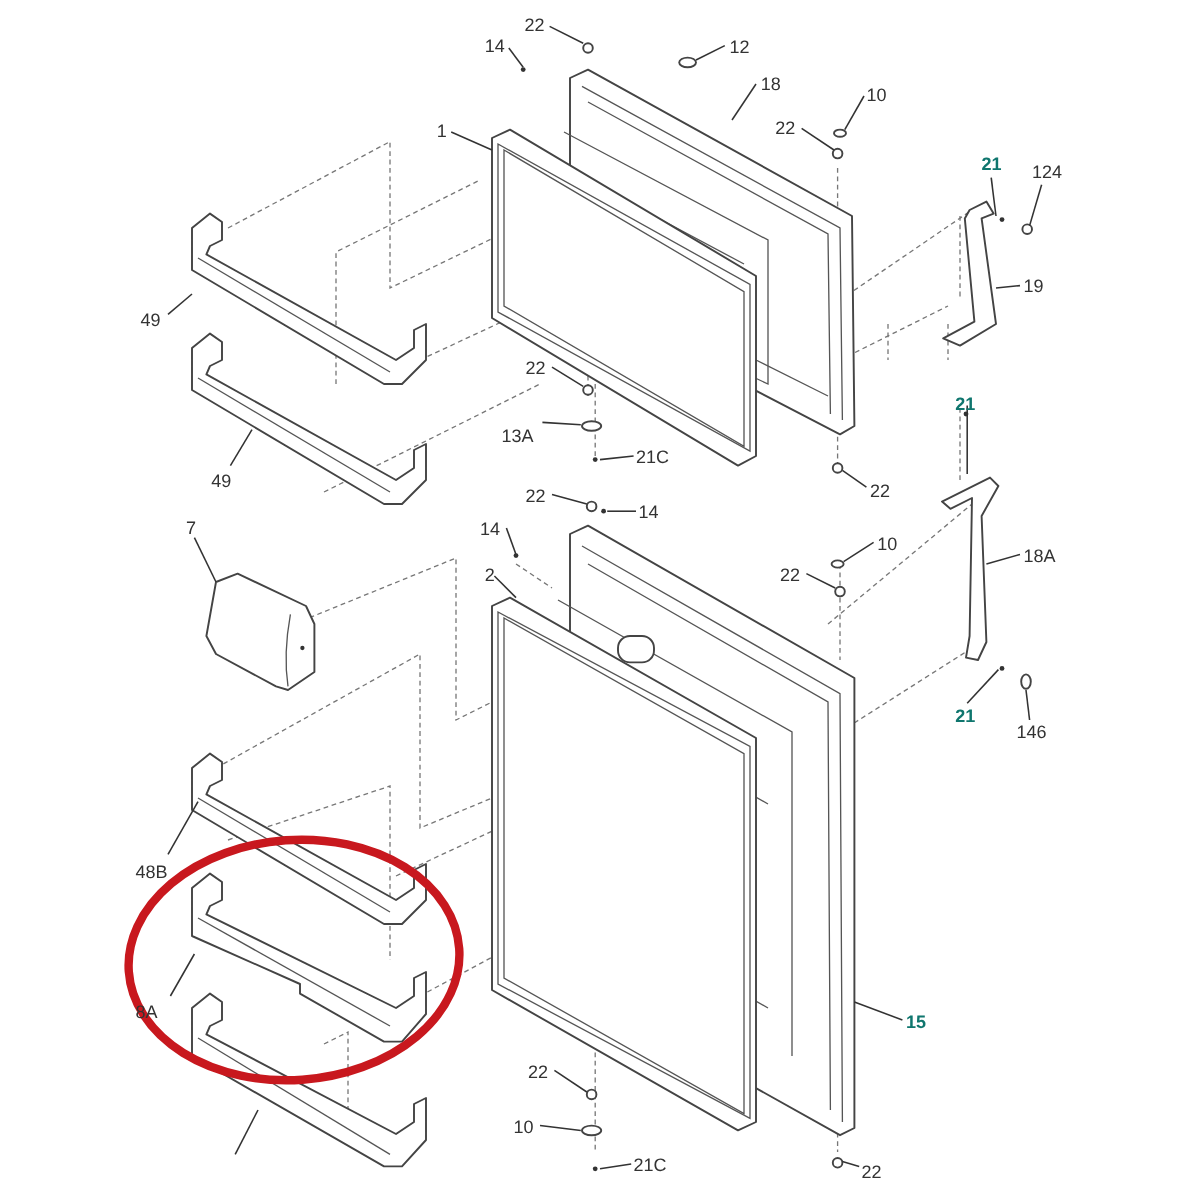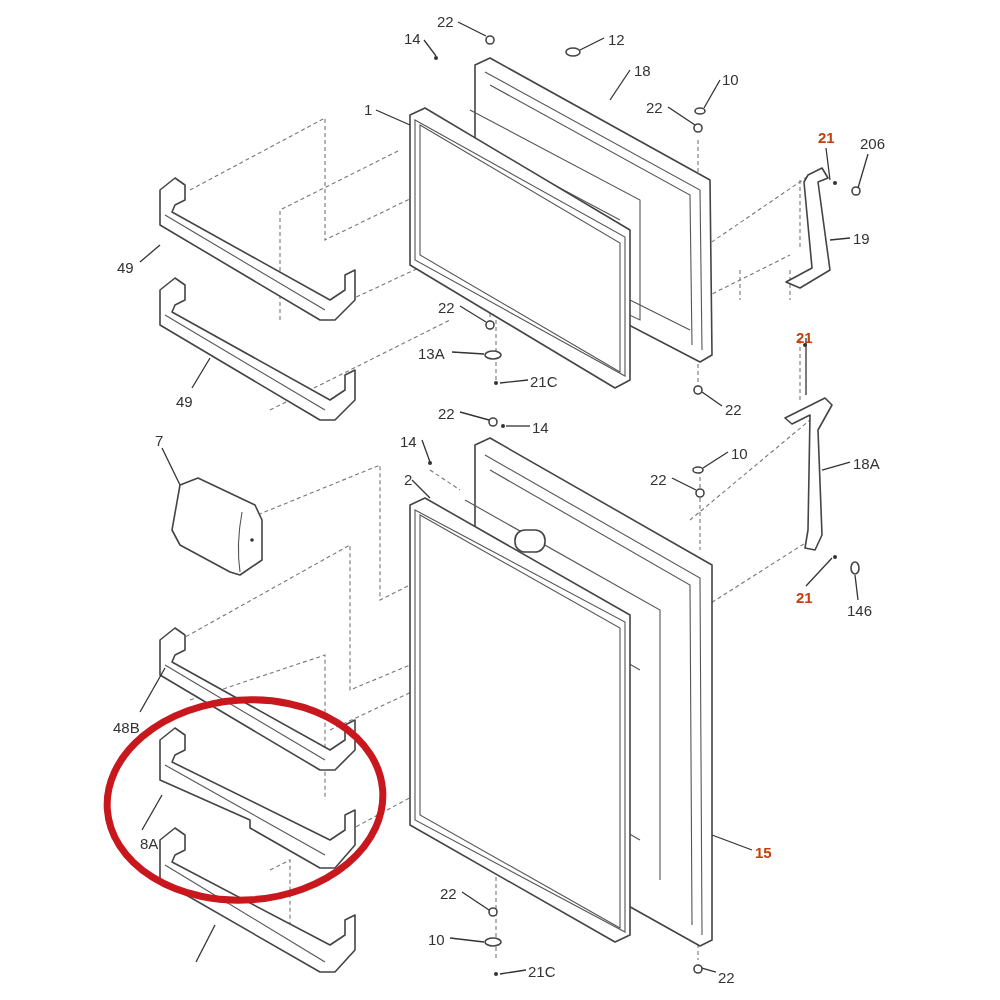--- a/index.html
+++ b/index.html
@@ -1,19 +1,19 @@
 <!DOCTYPE html>
 <html><head>
 <meta charset="utf-8">
 <style>
   html,body{margin:0;padding:0;background:#ffffff;}
   body{width:1000px;height:1000px;position:relative;overflow:hidden;font-family:"Liberation Sans",sans-serif;}
   #diagram{position:absolute;left:0;top:0;width:1000px;height:1000px;}
   .lbl{position:absolute;font-size:15px;color:#333;line-height:1;white-space:nowrap;}
-  .lbl.bold{font-weight:bold;color:#c2410c;}
+  .lbl.bold{font-weight:bold;color:#0f766e;}
   svg .part{fill:#fff;stroke:#444;stroke-width:1.6;stroke-linejoin:round;}
   svg .thin{fill:none;stroke:#555;stroke-width:1.1;}
   svg .dash{fill:none;stroke:#777;stroke-width:1.1;stroke-dasharray:4 3;}
   svg .lead{fill:none;stroke:#333;stroke-width:1.3;}
   svg .hl{fill:none;stroke:#c8181e;stroke-width:7;}
   svg .dot{fill:#333;}
 </style>
 </head>
 <body>
 
@@ -185,40 +185,40 @@
 
 
 <span class="lbl" style="left:437px;top:14px">22</span>
 <span class="lbl" style="left:404px;top:31px">14</span>
 <span class="lbl" style="left:608px;top:32px">12</span>
 <span class="lbl" style="left:634px;top:63px">18</span>
 <span class="lbl" style="left:722px;top:72px">10</span>
 <span class="lbl" style="left:646px;top:100px">22</span>
 <span class="lbl" style="left:364px;top:102px">1</span>
 <span class="lbl bold" style="left:818px;top:130px">21</span>
-<span class="lbl" style="left:860px;top:136px">206</span>
+<span class="lbl" style="left:860px;top:136px">124</span>
 <span class="lbl" style="left:853px;top:231px">19</span>
 <span class="lbl" style="left:117px;top:260px">49</span>
 <span class="lbl" style="left:438px;top:300px">22</span>
 <span class="lbl bold" style="left:796px;top:330px">21</span>
-<span class="lbl" style="left:418px;top:346px">13A</span>
+<span class="lbl" style="left:418px;top:356px">13A</span>
 <span class="lbl" style="left:530px;top:374px">21C</span>
 <span class="lbl" style="left:176px;top:394px">49</span>
 <span class="lbl" style="left:725px;top:402px">22</span>
 <span class="lbl" style="left:438px;top:406px">22</span>
 <span class="lbl" style="left:532px;top:420px">14</span>
 <span class="lbl" style="left:400px;top:434px">14</span>
 <span class="lbl" style="left:155px;top:433px">7</span>
 <span class="lbl" style="left:731px;top:446px">10</span>
 <span class="lbl" style="left:853px;top:456px">18A</span>
 <span class="lbl" style="left:404px;top:472px">2</span>
 <span class="lbl" style="left:650px;top:472px">22</span>
 <span class="lbl bold" style="left:796px;top:590px">21</span>
 <span class="lbl" style="left:847px;top:603px">146</span>
 <span class="lbl" style="left:113px;top:720px">48B</span>
-<span class="lbl" style="left:140px;top:836px">8A</span>
+<span class="lbl" style="left:113px;top:836px">8A</span>
 <span class="lbl bold" style="left:755px;top:845px">15</span>
 <span class="lbl" style="left:440px;top:886px">22</span>
 <span class="lbl" style="left:428px;top:932px">10</span>
 <span class="lbl" style="left:528px;top:964px">21C</span>
 <span class="lbl" style="left:180px;top:1012px">48</span>
 <span class="lbl" style="left:718px;top:970px">22</span>
 </div>
 
 </body></html>

